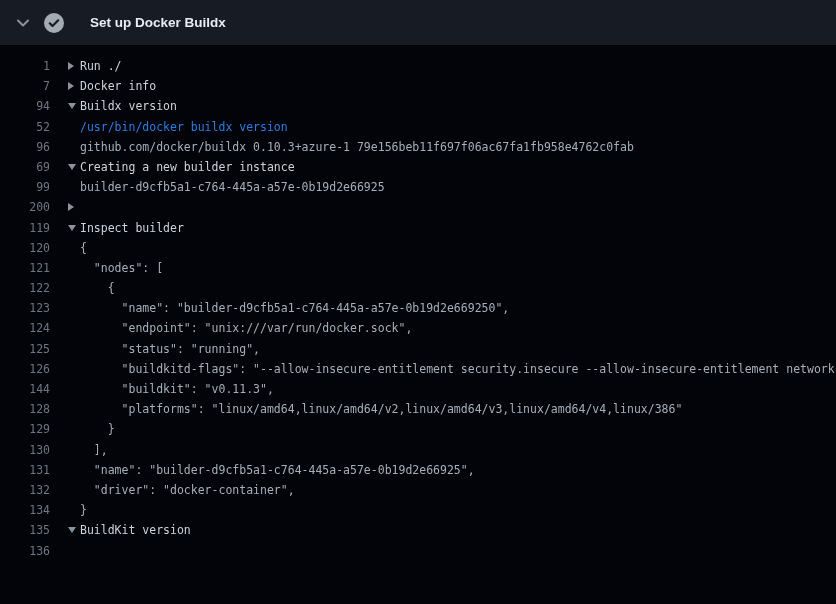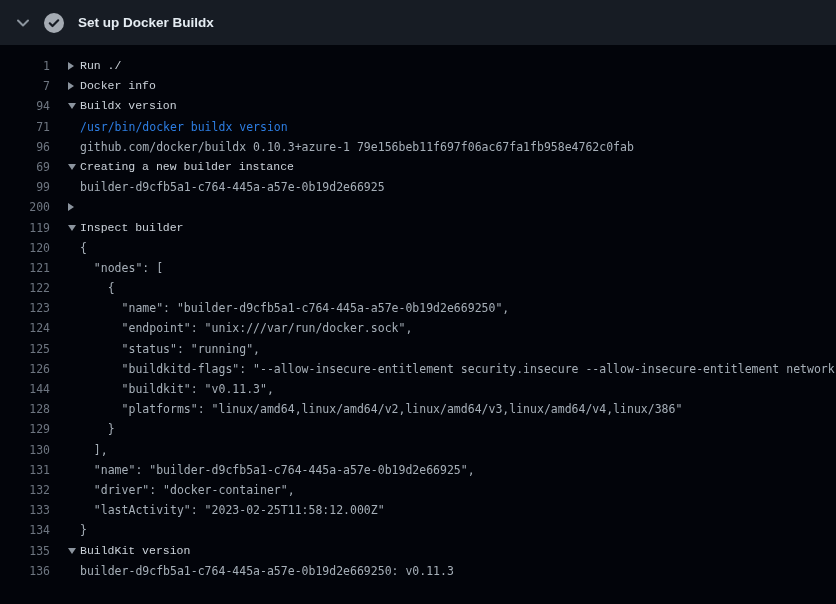--- a/index.html
+++ b/index.html
@@ -9,41 +9,41 @@
     font-family:"DejaVu Sans Mono","Liberation Mono",monospace;
   }
   .step-header{
     height:45px;background:#171c24;
     display:flex;align-items:center;
     padding-left:14px;box-sizing:border-box;cursor:pointer;
   }
   .chev{flex:none;display:flex;align-items:center;justify-content:center;width:18px;height:18px;}
   .status{flex:none;margin-left:12px;display:flex;align-items:center;}
   .step-title{
-    margin-left:14px;
+    margin-left:26px;
     font-family:"Liberation Sans","DejaVu Sans",sans-serif;
     font-size:13.5px;font-weight:600;color:#e6edf3;
   }
   .log{padding-top:11px;}
   .row{
     height:20.2px;line-height:20.2px;
     display:flex;align-items:center;
     white-space:pre;font-size:11.5px;
     overflow:hidden;
   }
   .num{
     flex:none;width:50px;text-align:right;
     color:#6e7681;cursor:pointer;
   }
   .marker{
     flex:none;width:12px;margin-left:18px;
     display:flex;align-items:center;
   }
   .text{color:#a6afb8;}
-  .row.group .text{color:#ccd3da;font-family:Liberation Mono, monospace;}
+  .row.group .text{color:#ccd3da;}
   .row.group{cursor:pointer;}
   .row.command .text{color:#2d7de1;}
   .tri-right{width:0;height:0;border-top:4px solid transparent;border-bottom:4px solid transparent;border-left:6px solid #8b949e;}
   .tri-down{width:0;height:0;border-left:4px solid transparent;border-right:4px solid transparent;border-top:6px solid #8b949e;}
 </style>
 </head>
 <body>
 
 <div class="step-header">
   <span class="chev">
@@ -57,36 +57,35 @@
       <path d="M5.8 10.3 L8.5 13 L14.2 7.3" fill="none" stroke="#171c24" stroke-width="2.2" stroke-linecap="round" stroke-linejoin="round"></path>
     </svg>
   </span>
   <span class="step-title">Set up Docker Buildx</span>
 </div>
 
 <div class="log" id="log">
     <div class="row group"><span class="num">1</span><span class="marker"><span class="tri-right"></span></span><span class="text">Run ./</span></div>
     <div class="row group"><span class="num">7</span><span class="marker"><span class="tri-right"></span></span><span class="text">Docker info</span></div>
     <div class="row group"><span class="num">94</span><span class="marker"><span class="tri-down"></span></span><span class="text">Buildx version</span></div>
-    <div class="row command"><span class="num">71</span><span class="marker"></span><span class="text">/usr/bin/docker buildx version</span></div>
+    <div class="row command"><span class="num">52</span><span class="marker"></span><span class="text">/usr/bin/docker buildx version</span></div>
     <div class="row"><span class="num">96</span><span class="marker"></span><span class="text">github.com/docker/buildx 0.10.3+azure-1 79e156beb11f697f06ac67fa1fb958e4762c0fab</span></div>
     <div class="row group"><span class="num">69</span><span class="marker"><span class="tri-down"></span></span><span class="text">Creating a new builder instance</span></div>
     <div class="row"><span class="num">99</span><span class="marker"></span><span class="text">builder-d9cfb5a1-c764-445a-a57e-0b19d2e66925</span></div>
     <div class="row group"><span class="num">200</span><span class="marker"><span class="tri-right"></span></span></div>
     <div class="row group"><span class="num">119</span><span class="marker"><span class="tri-down"></span></span><span class="text">Inspect builder</span></div>
     <div class="row"><span class="num">120</span><span class="marker"></span><span class="text">{</span></div>
     <div class="row"><span class="num">121</span><span class="marker"></span><span class="text">  "nodes": [</span></div>
     <div class="row"><span class="num">122</span><span class="marker"></span><span class="text">    {</span></div>
     <div class="row"><span class="num">123</span><span class="marker"></span><span class="text">      "name": "builder-d9cfb5a1-c764-445a-a57e-0b19d2e669250",</span></div>
     <div class="row"><span class="num">124</span><span class="marker"></span><span class="text">      "endpoint": "unix:///var/run/docker.sock",</span></div>
     <div class="row"><span class="num">125</span><span class="marker"></span><span class="text">      "status": "running",</span></div>
     <div class="row"><span class="num">126</span><span class="marker"></span><span class="text">      "buildkitd-flags": "--allow-insecure-entitlement security.insecure --allow-insecure-entitlement network</span></div>
     <div class="row"><span class="num">144</span><span class="marker"></span><span class="text">      "buildkit": "v0.11.3",</span></div>
     <div class="row"><span class="num">128</span><span class="marker"></span><span class="text">      "platforms": "linux/amd64,linux/amd64/v2,linux/amd64/v3,linux/amd64/v4,linux/386"</span></div>
     <div class="row"><span class="num">129</span><span class="marker"></span><span class="text">    }</span></div>
     <div class="row"><span class="num">130</span><span class="marker"></span><span class="text">  ],</span></div>
     <div class="row"><span class="num">131</span><span class="marker"></span><span class="text">  "name": "builder-d9cfb5a1-c764-445a-a57e-0b19d2e66925",</span></div>
     <div class="row"><span class="num">132</span><span class="marker"></span><span class="text">  "driver": "docker-container",</span></div>
-    <div class="row"><span class="num">133</span><span class="marker"></span><span class="text">  "lastActivity": "2023-02-25T11:58:12.000Z"</span></div>
     <div class="row"><span class="num">134</span><span class="marker"></span><span class="text">}</span></div>
     <div class="row group"><span class="num">135</span><span class="marker"><span class="tri-down"></span></span><span class="text">BuildKit version</span></div>
-    <div class="row"><span class="num">136</span><span class="marker"></span><span class="text">builder-d9cfb5a1-c764-445a-a57e-0b19d2e669250: v0.11.3</span></div>
+    <div class="row"><span class="num">136</span><span class="marker"></span></div>
   </div>
 
 </body></html>

